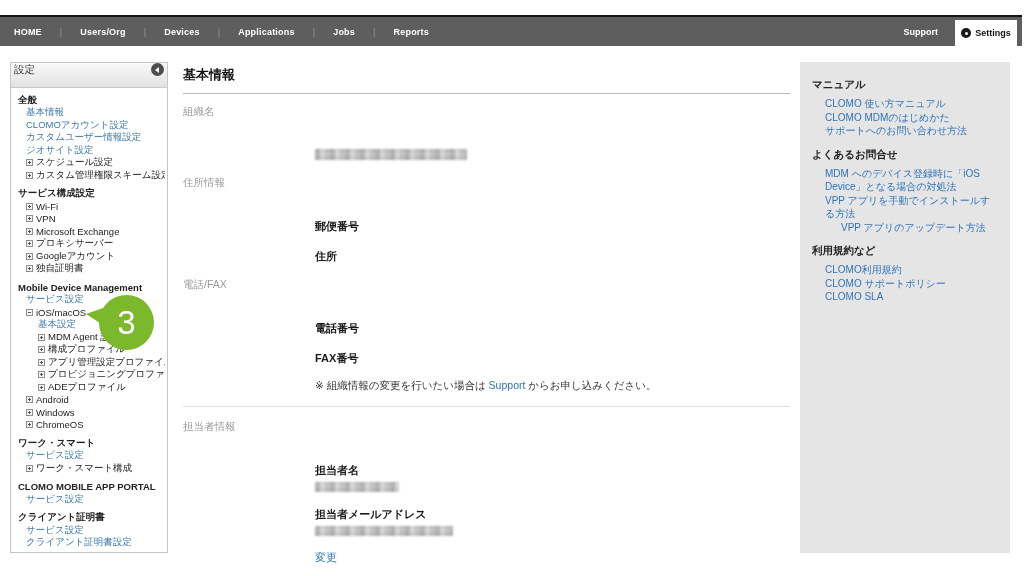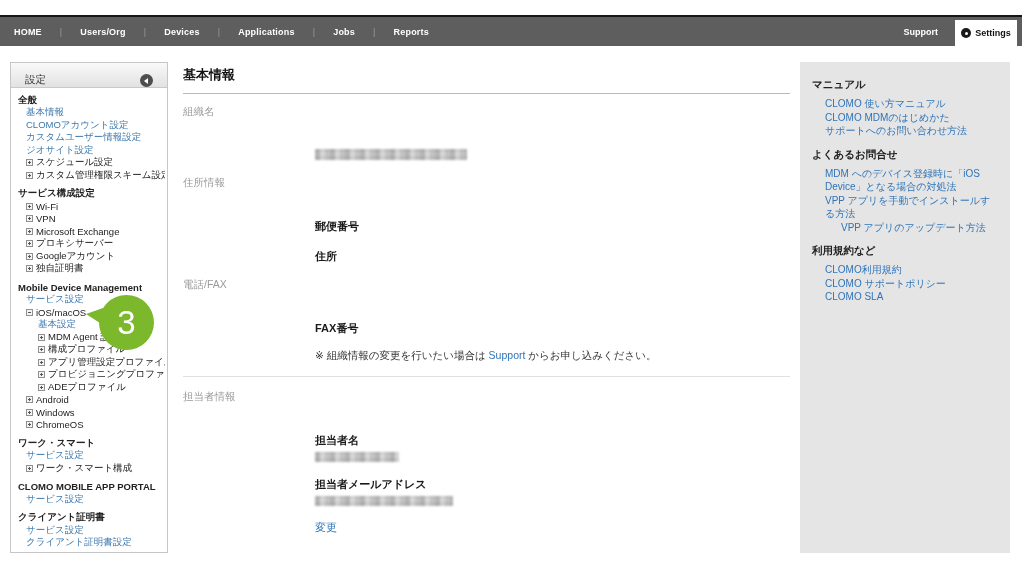--- a/index.html
+++ b/index.html
@@ -19,22 +19,22 @@
     display:flex; align-items:center; justify-content:center; gap:4px;
     font-size:9px; font-weight:bold; color:#111; cursor:pointer;text-align:right; }
   .gear { width:10px; height:10px; border-radius:50%; background:#1a1a1a; position:relative; flex:none; }
   .gear::after { content:""; position:absolute; left:3.5px; top:3.5px; width:3px; height:3px;
     border-radius:50%; background:#ffffff; }
 
   
   .sidebar { position:absolute; left:10px; top:62px; width:158px; height:491px;
     background:#ffffff; border:1px solid #c6c6c6; overflow:hidden; }
   .sidebar-header { height:25px; background:linear-gradient(#f9f9f9,#e2e2e2);
-    border-bottom:1px solid #c9c9c9; display:flex; align-items:flex-end;
-    padding:0 14px; justify-content:space-between; }
+    border-bottom:1px solid #c9c9c9; display:flex; align-items:flex-start;
+    padding:0 3px; justify-content:space-between; }
   .sidebar-title { font-size:10.5px; color:#333; }
   .collapse-btn { width:13px; height:13px; border-radius:50%; background:#4d4d4d;
     display:flex; align-items:center; justify-content:center; cursor:pointer; }
   .collapse-btn span { width:0; height:0; border-top:3px solid transparent;
     border-bottom:3px solid transparent; border-right:4px solid #fff; margin-right:1px; }
   .side-menu { padding:6px 2px 0 2px; }
   .s-item { height:12.5px; display:flex; align-items:center; font-size:9.5px;
     white-space:nowrap; overflow:hidden; }
   .s-item.gap { margin-top:6px; }
   .kind-header { font-weight:bold; color:#222; }
@@ -306,20 +306,21 @@
     <div class="m-row">
       <div class="m-label">住所情報</div>
       <div class="m-value">
         <div class="field-name">郵便番号</div>
         <div class="field-name last">住所</div>
       </div>
     </div>
     <div class="m-row">
       <div class="m-label">電話/FAX</div>
       <div class="m-value">
+        <div class="field-name">電話番号</div>
         <div class="field-name last">FAX番号</div>
         <div class="note"><span>※ 組織情報の変更を行いたい場合は </span><a class="inline-link">Support</a><span> からお申し込みください。</span></div>
       </div>
     </div>
     <hr class="m-divider">
     <div class="m-row">
       <div class="m-label">担当者情報</div>
       <div class="m-value">
         <div class="field-name last">担当者名</div>
         <span class="redact name"></span>

